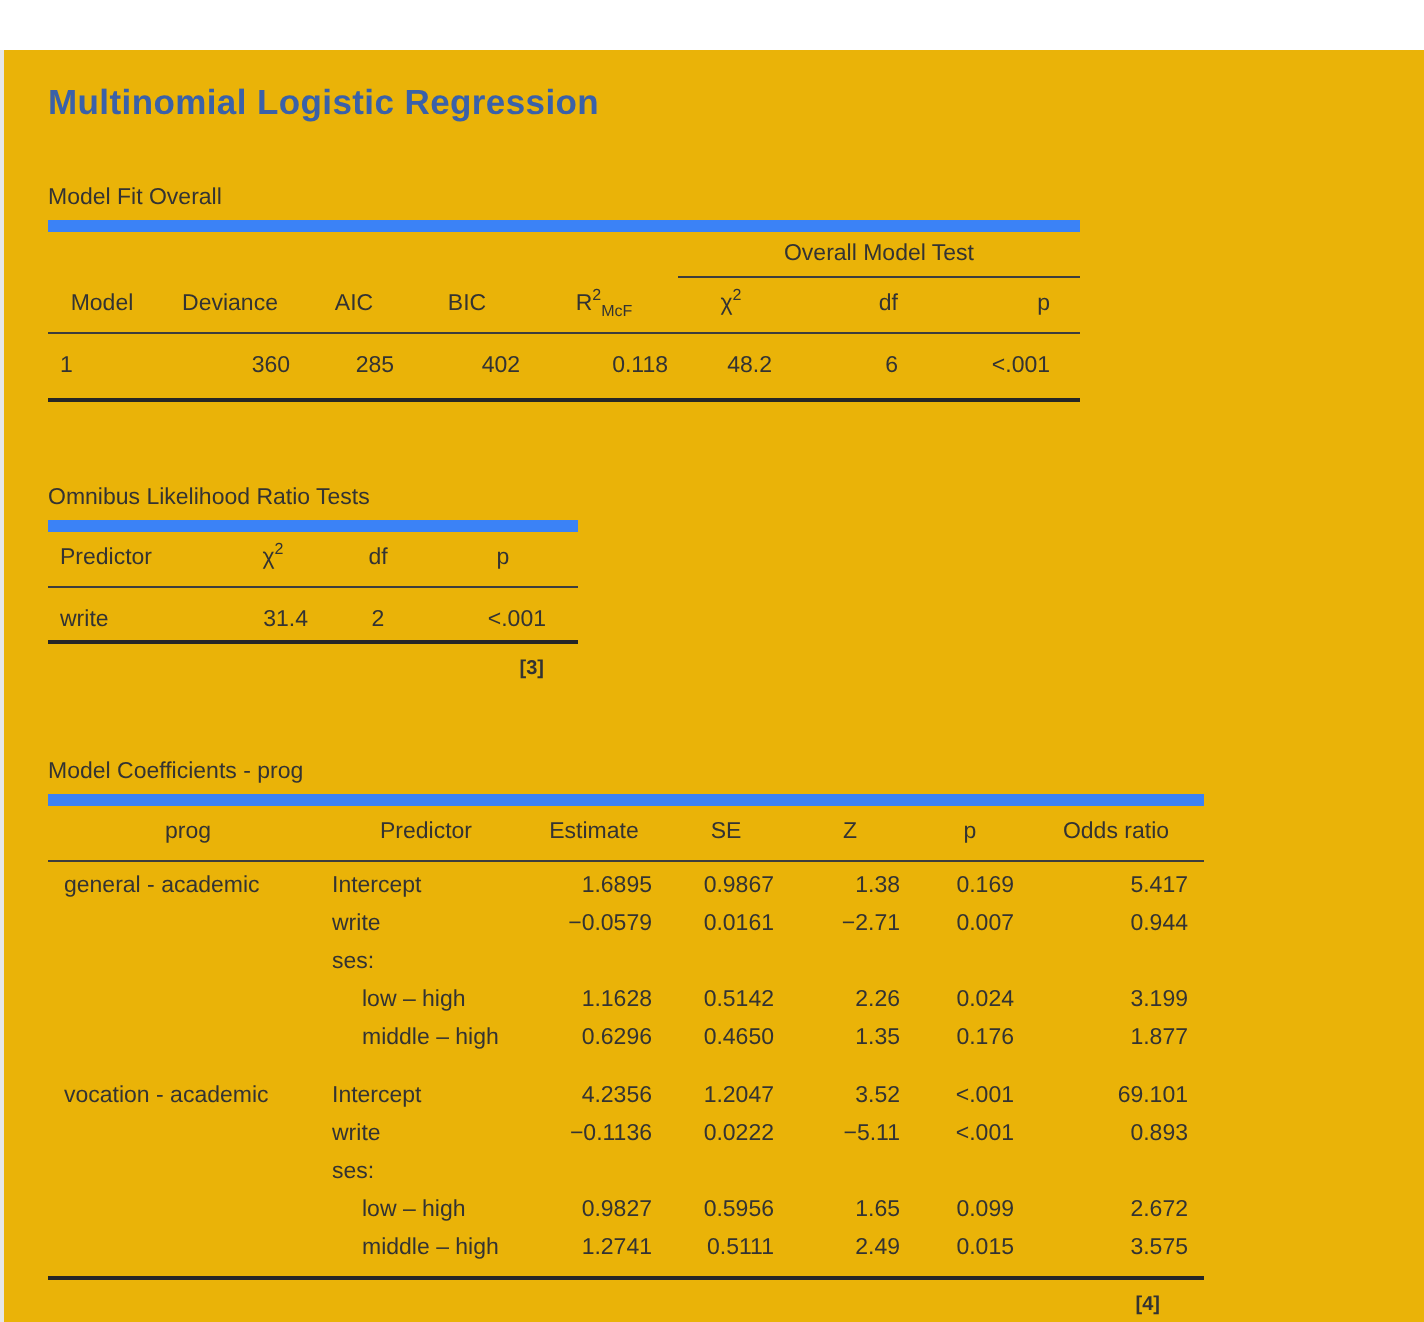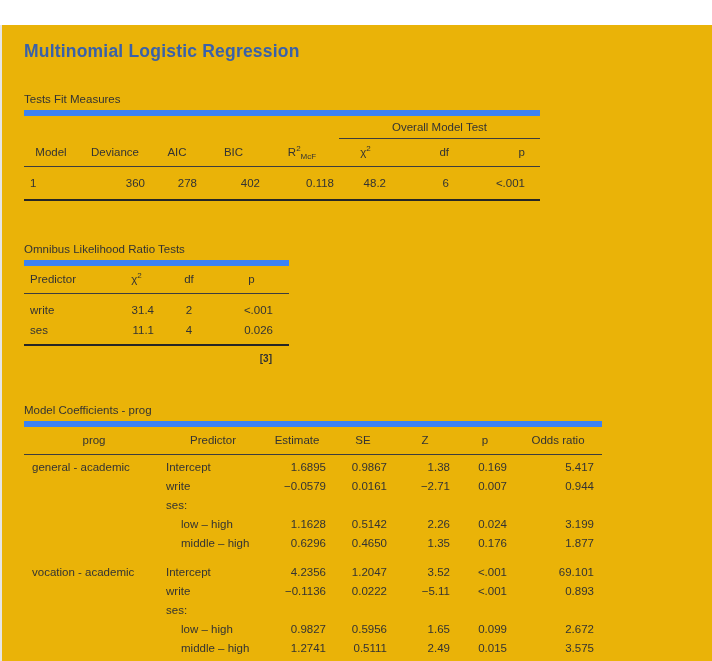--- a/index.html
+++ b/index.html
@@ -119,21 +119,21 @@
 </style>
 </head>
 <body>
 
 <div class="page">
   <div class="content">
 
     <h1 class="report-title">Multinomial Logistic Regression</h1>
 
     <div class="section1">
-      <div class="tbl-caption">Tests Fit Measures</div>
+      <div class="tbl-caption">Model Fit Overall</div>
       <table class="fit-table">
         <colgroup>
           <col style="width:54px">
             <col style="width:74px">
             <col style="width:50px">
             <col style="width:63px">
           <col style="width:74px">
             <col style="width:53px">
             <col style="width:65px">
             <col style="width:83px">
@@ -151,21 +151,21 @@
             <th class="colhead"><span>R</span><sup class="s">2</sup><sub class="s">McF</sub></th>
             <th class="colhead"><span>χ</span><sup class="s">2</sup></th>
             <th class="colhead right pr8">df</th>
             <th class="colhead right pr15">p</th>
           </tr>
         </thead>
         <tbody>
           <tr>
             <td class="left">1</td>
             <td class="num pr7">360</td>
-            <td class="num pr5">278</td>
+            <td class="num pr5">285</td>
             <td class="num pr5">402</td>
             <td class="num pr5">0.118</td>
             <td class="num pr6">48.2</td>
             <td class="num pr8">6</td>
             <td class="num pr15">&lt;.001</td>
           </tr>
         </tbody>
       </table>
     </div>
 
@@ -185,26 +185,20 @@
             <th>df</th>
             <th>p</th>
           </tr>
         </thead>
         <tbody>
           <tr class="first">
             <td class="left">write</td>
             <td class="num">31.4</td>
             <td class="ctr">2</td>
             <td class="p">&lt;.001</td>
-          </tr>
-          <tr class="last">
-            <td class="left">ses</td>
-            <td class="num">11.1</td>
-            <td class="ctr">4</td>
-            <td class="p">0.026</td>
           </tr>
         </tbody>
       </table>
       <div class="footnote fn-omni">[3]</div>
     </div>
 
     <div class="section3">
       <div class="tbl-caption">Model Coefficients - prog</div>
       <table class="coef-table">
         <colgroup>

